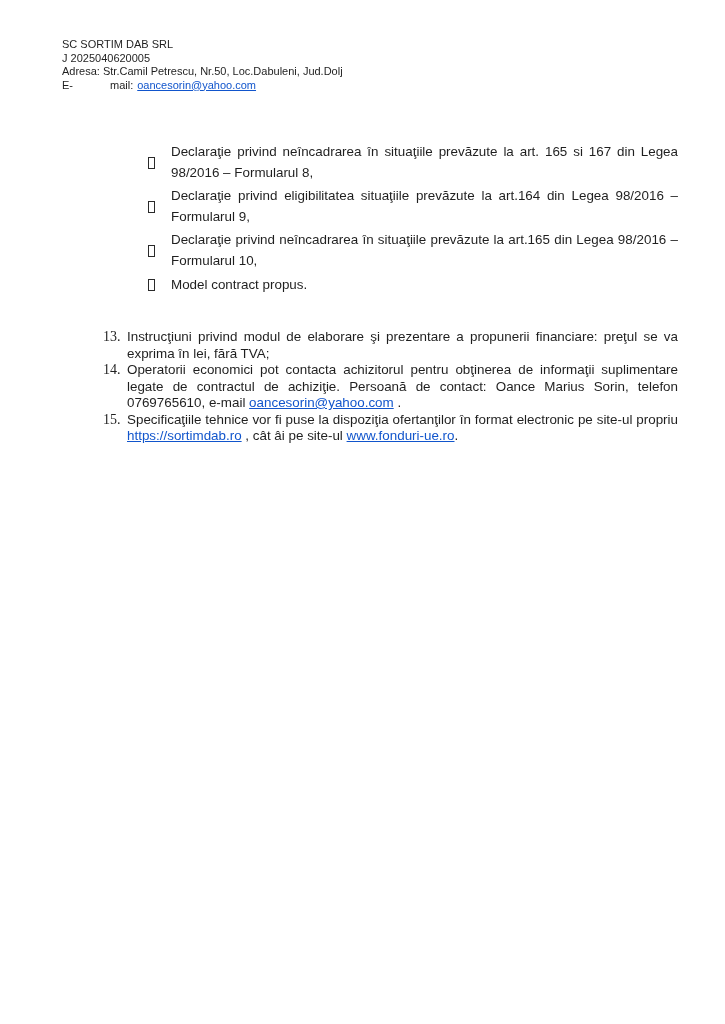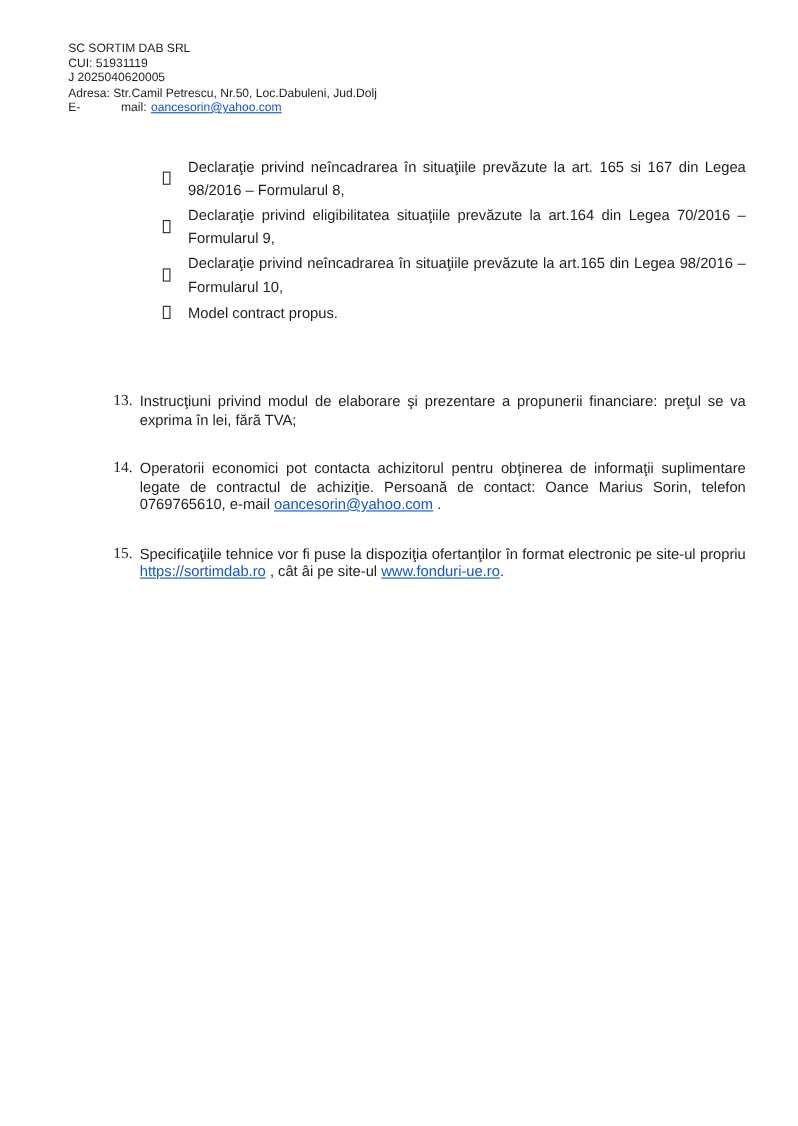--- a/index.html
+++ b/index.html
@@ -70,21 +70,20 @@
 
   
   .numbered {
     position: absolute;
     left: 103px;
     top: 329px;
     width: 575px;
   }
   .num-item {
     display: flex;
-    margin-top: 28px;
   }
   .num-label {
     flex: 0 0 24px;
     font-family: "Liberation Serif", "DejaVu Serif", serif;
     font-size: 14px;
     line-height: 16.5px;
   }
   .num-text {
     flex: 1;
     font-size: 13.4px;
@@ -93,38 +92,37 @@
     text-justify: inter-word;
   }
 </style>
 </head>
 <body>
 
 <div class="page">
 
   <div class="header">
     <div>SC SORTIM DAB SRL</div>
-    <div>CUI: 51931119</div>
     <div>J 2025040620005</div>
     <div>Adresa: Str.Camil Petrescu, Nr.50, Loc.Dabuleni, Jud.Dolj</div>
     <div>
       <span>E-</span><span class="mail-label">mail:</span><a class="link email-link">oancesorin@yahoo.com</a>
     </div>
   </div>
 
   <div class="bullets">
 
     <div class="bullet-item">
       <span class="bullet-marker"><span class="bullet-box"></span></span>
       <span class="bullet-text">Declaraţie privind neîncadrarea în situaţiile prevăzute la art. 165 si 167 din Legea 98/2016 – Formularul 8,</span>
     </div>
 
     <div class="bullet-item">
       <span class="bullet-marker"><span class="bullet-box"></span></span>
-      <span class="bullet-text">Declaraţie privind eligibilitatea situaţiile prevăzute la art.164 din Legea 70/2016 – Formularul 9,</span>
+      <span class="bullet-text">Declaraţie privind eligibilitatea situaţiile prevăzute la art.164 din Legea 98/2016 – Formularul 9,</span>
     </div>
 
     <div class="bullet-item">
       <span class="bullet-marker"><span class="bullet-box"></span></span>
       <span class="bullet-text">Declaraţie privind neîncadrarea în situaţiile prevăzute la art.165 din Legea 98/2016 – Formularul 10,</span>
     </div>
 
 
     <div class="bullet-item">
       <span class="bullet-marker"><span class="bullet-box"></span></span>

